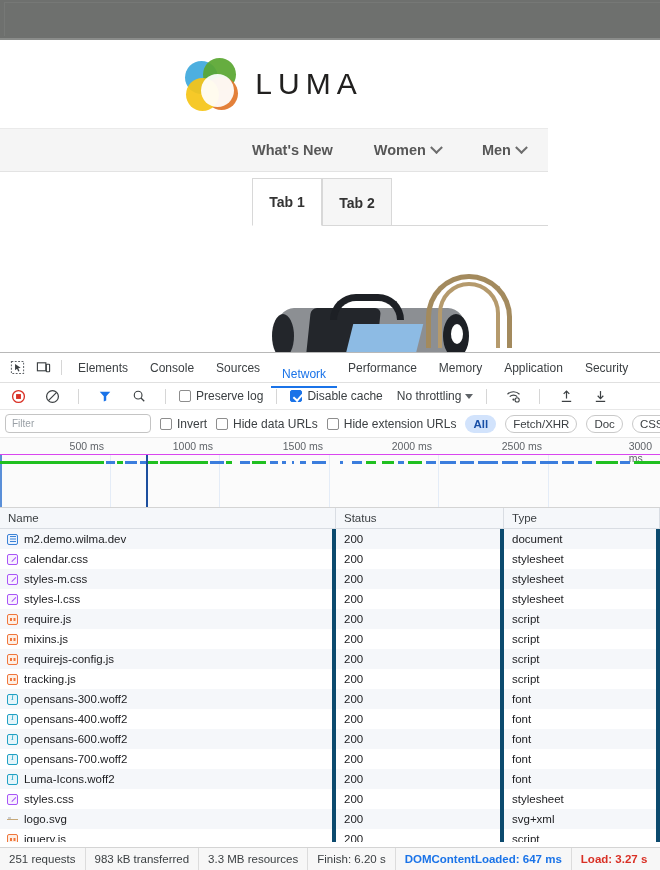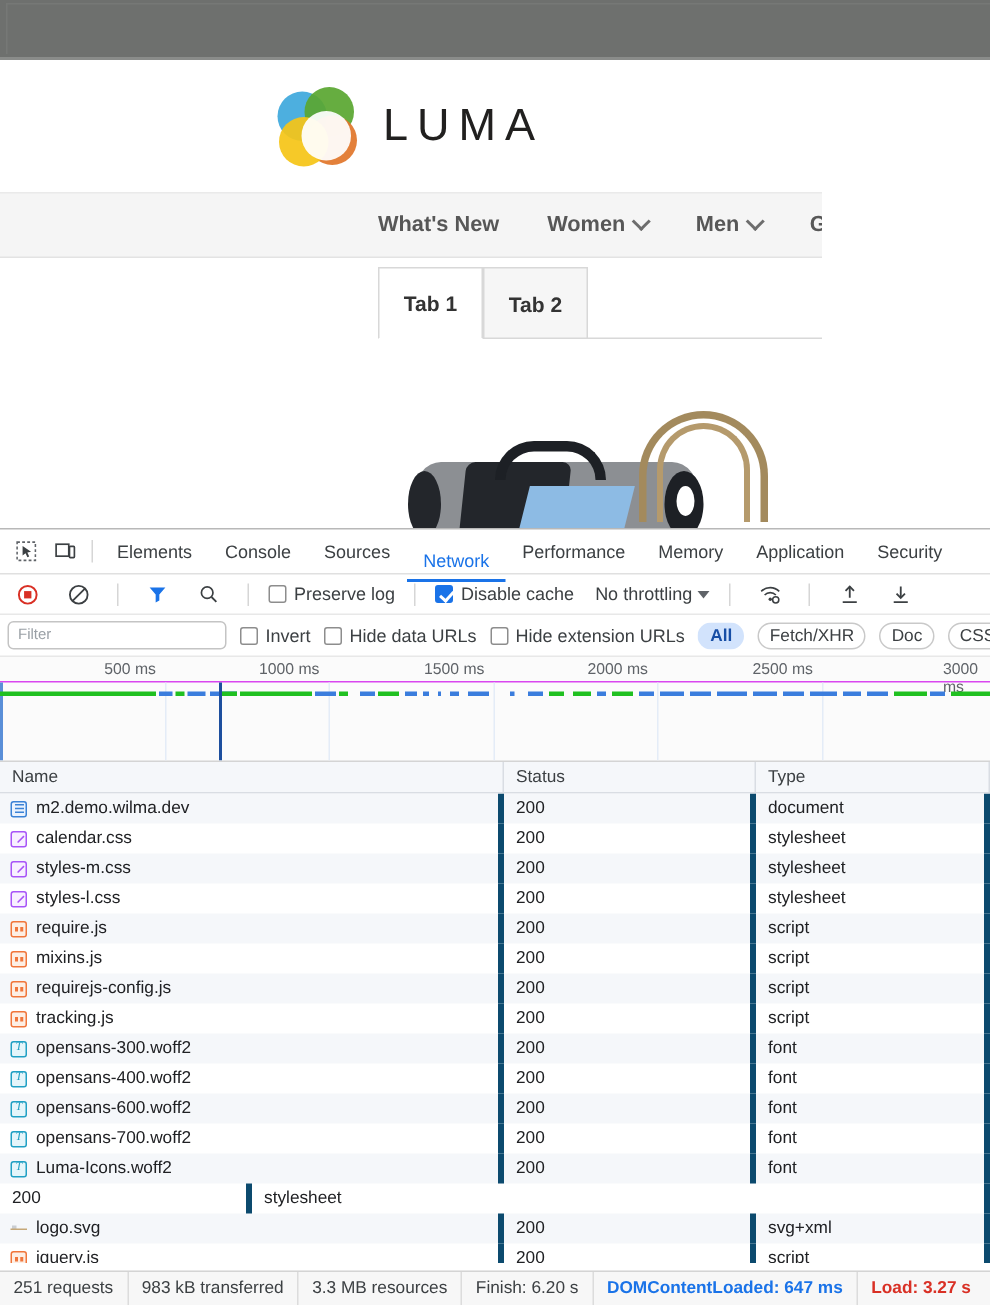--- a/index.html
+++ b/index.html
@@ -31,21 +31,21 @@
   .logo-mark span { position: absolute; width: 33px; height: 33px; border-radius: 50%; opacity: .93; }
   .lc-blue   { left: 0;   top: 3px;  background: #3fa9dd; }
   .lc-green  { left: 18px;top: 0;    background: #5aa732; }
   .lc-orange { left: 20px;top: 19px; background: #e1762b; }
   .lc-yellow { left: 1px; top: 20px; background: #f5c518; }
   .logo-hole { position: absolute; left: 16px; top: 16px; width: 21px; height: 21px; border-radius: 50%; background: #fff; }
   .logo-text { font-size: 30px; letter-spacing: 6px; color: #21201f; font-weight: 400; }
 
   .luma-nav {
     height: 44px; background: #f5f5f5; border-top: 1px solid #eaeaea; border-bottom: 1px solid #e3e3e3;
-    display: flex; align-items: center; padding-left: 252px; gap: 32px;
+    display: flex; align-items: center; padding-left: 252px; gap: 41px;
   }
   .nav-item { display: flex; align-items: center; gap: 6px; font-size: 14.5px; font-weight: bold; color: #575757; white-space: nowrap; }
   .chev { width: 9px; height: 9px; border-right: 2px solid #6d6d6d; border-bottom: 2px solid #6d6d6d; transform: rotate(45deg) translate(-2px,-2px); }
 
   .content-area { position: relative; height: 180px; background: #fff; }
   .tabs { position: absolute; left: 252px; top: 6px; display: flex; }
   .tab {
     width: 70px; height: 48px; display: flex; align-items: center; justify-content: center;
     font-size: 14px; font-weight: bold; color: #333;
     border: 1px solid #d8d8d8; border-bottom: none; background: #f6f6f6;
@@ -488,20 +488,24 @@
         </div>
         <div class="row">
           <div class="c-name">
             <i class="ico ico-font"></i>
             <span>Luma-Icons.woff2</span>
           </div>
           <div class="c-status">200</div>
           <div class="c-type">font</div>
         </div>
         <div class="row">
+          <div class="c-name">
+            <i class="ico ico-css"></i>
+            <span>styles.css</span>
+          </div>
           <div class="c-status">200</div>
           <div class="c-type">stylesheet</div>
         </div>
         <div class="row">
           <div class="c-name">
             <i class="ico ico-svg"></i>
             <span>logo.svg</span>
           </div>
           <div class="c-status">200</div>
           <div class="c-type">svg+xml</div>

